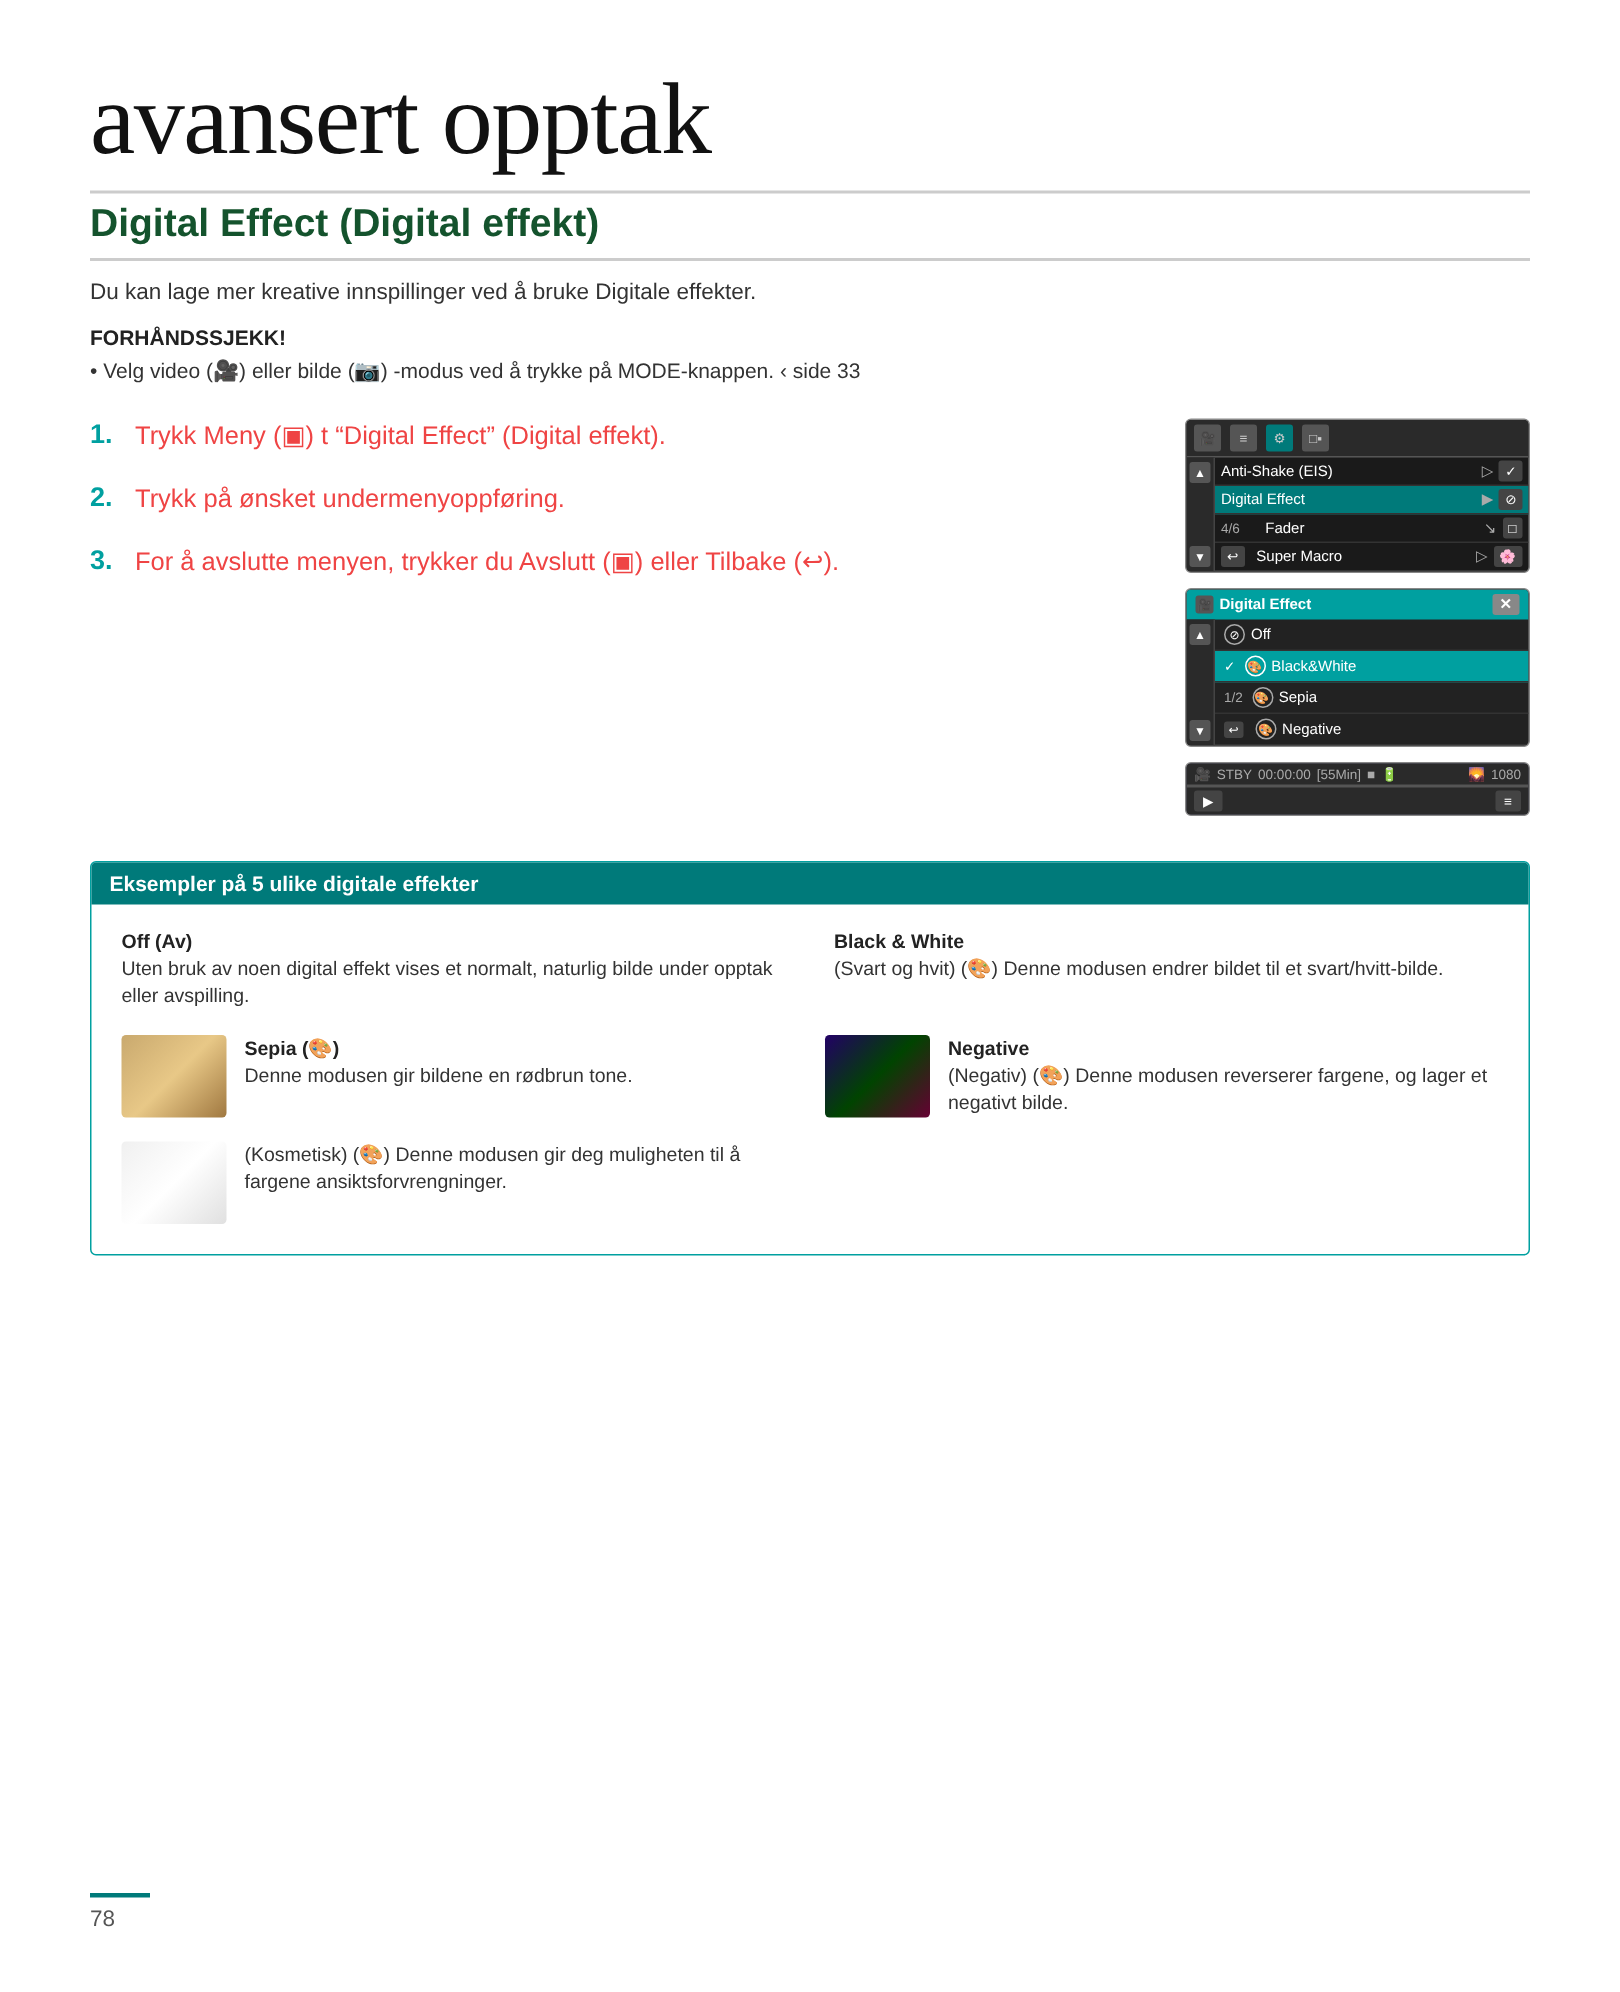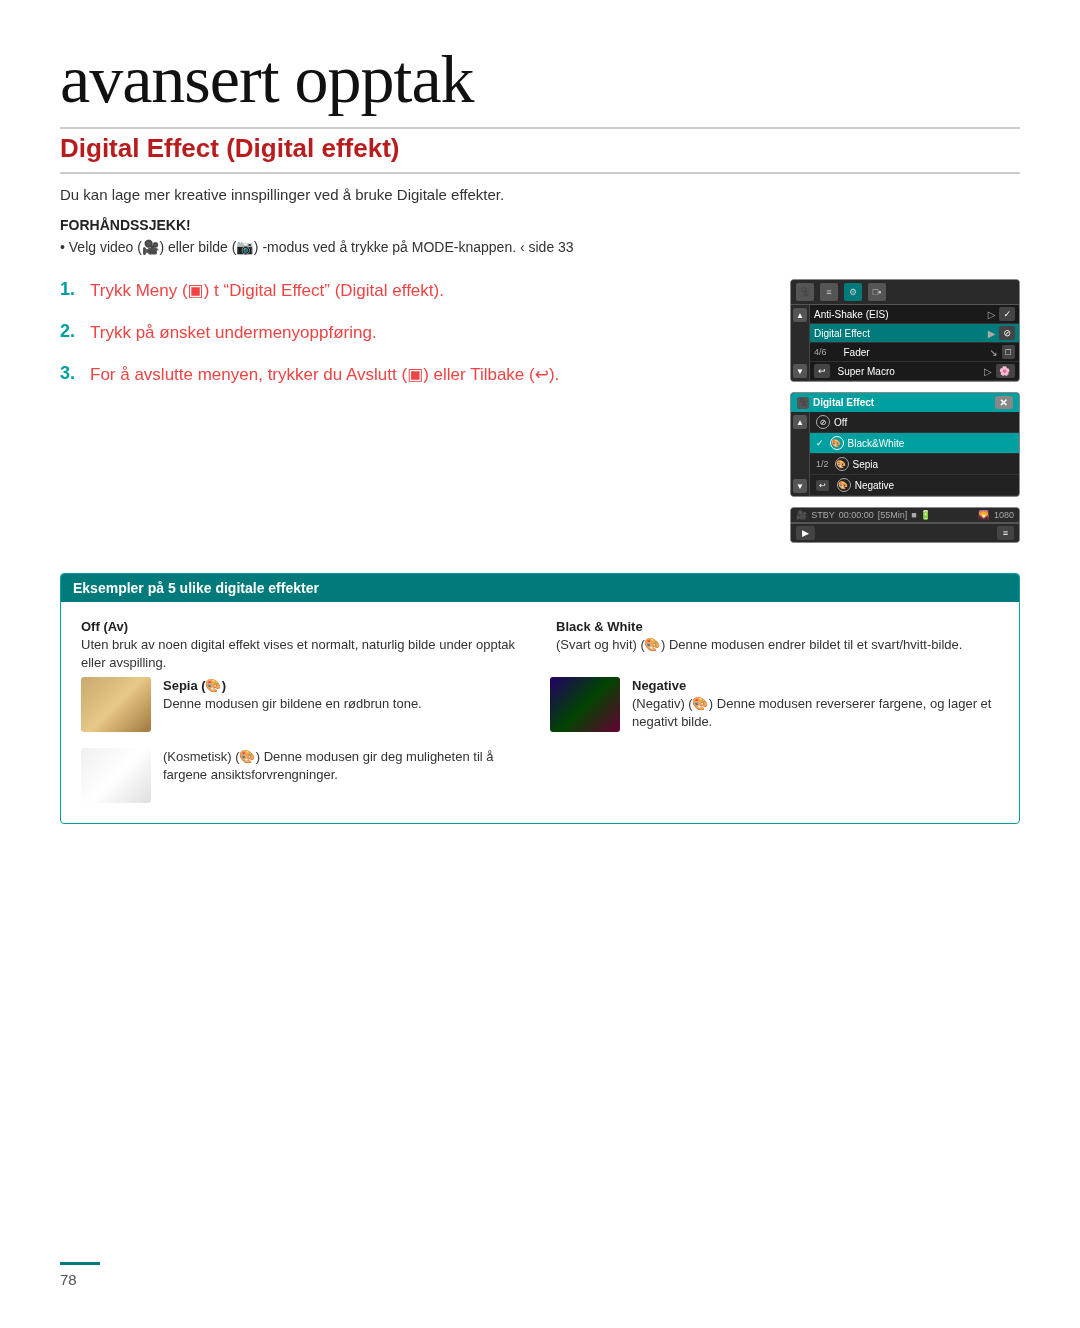--- a/index.html
+++ b/index.html
@@ -21,21 +21,21 @@
       color: #111;
       border-bottom: 2px solid #ccc;
       padding-bottom: 8px;
       margin-bottom: 4px;
       font-family: 'Times New Roman', serif;
     }
 
     
     .page-subtitle {
       font-size: 26px;
-      color: #b91c1c;
+      color: #14532d;
       font-weight: bold;
       border-bottom: 2px solid #ccc;
       padding-bottom: 8px;
       margin-bottom: 12px;
     }
 
     .intro-text {
       font-size: 15px;
       color: #333;
       margin-bottom: 14px;
@@ -340,21 +340,21 @@
       font-weight: bold;
       font-size: 13px;
       color: #222;
     }
 
     
     .examples-top {
       display: grid;
       grid-template-columns: 1fr 1fr;
       gap: 32px;
-      margin-bottom: 4px;
+      margin-bottom: 16px;
     }
 
     .examples-middle {
       display: grid;
       grid-template-columns: 1fr 1fr;
       gap: 20px;
       margin-bottom: 16px;
     }
 
     .examples-bottom {

